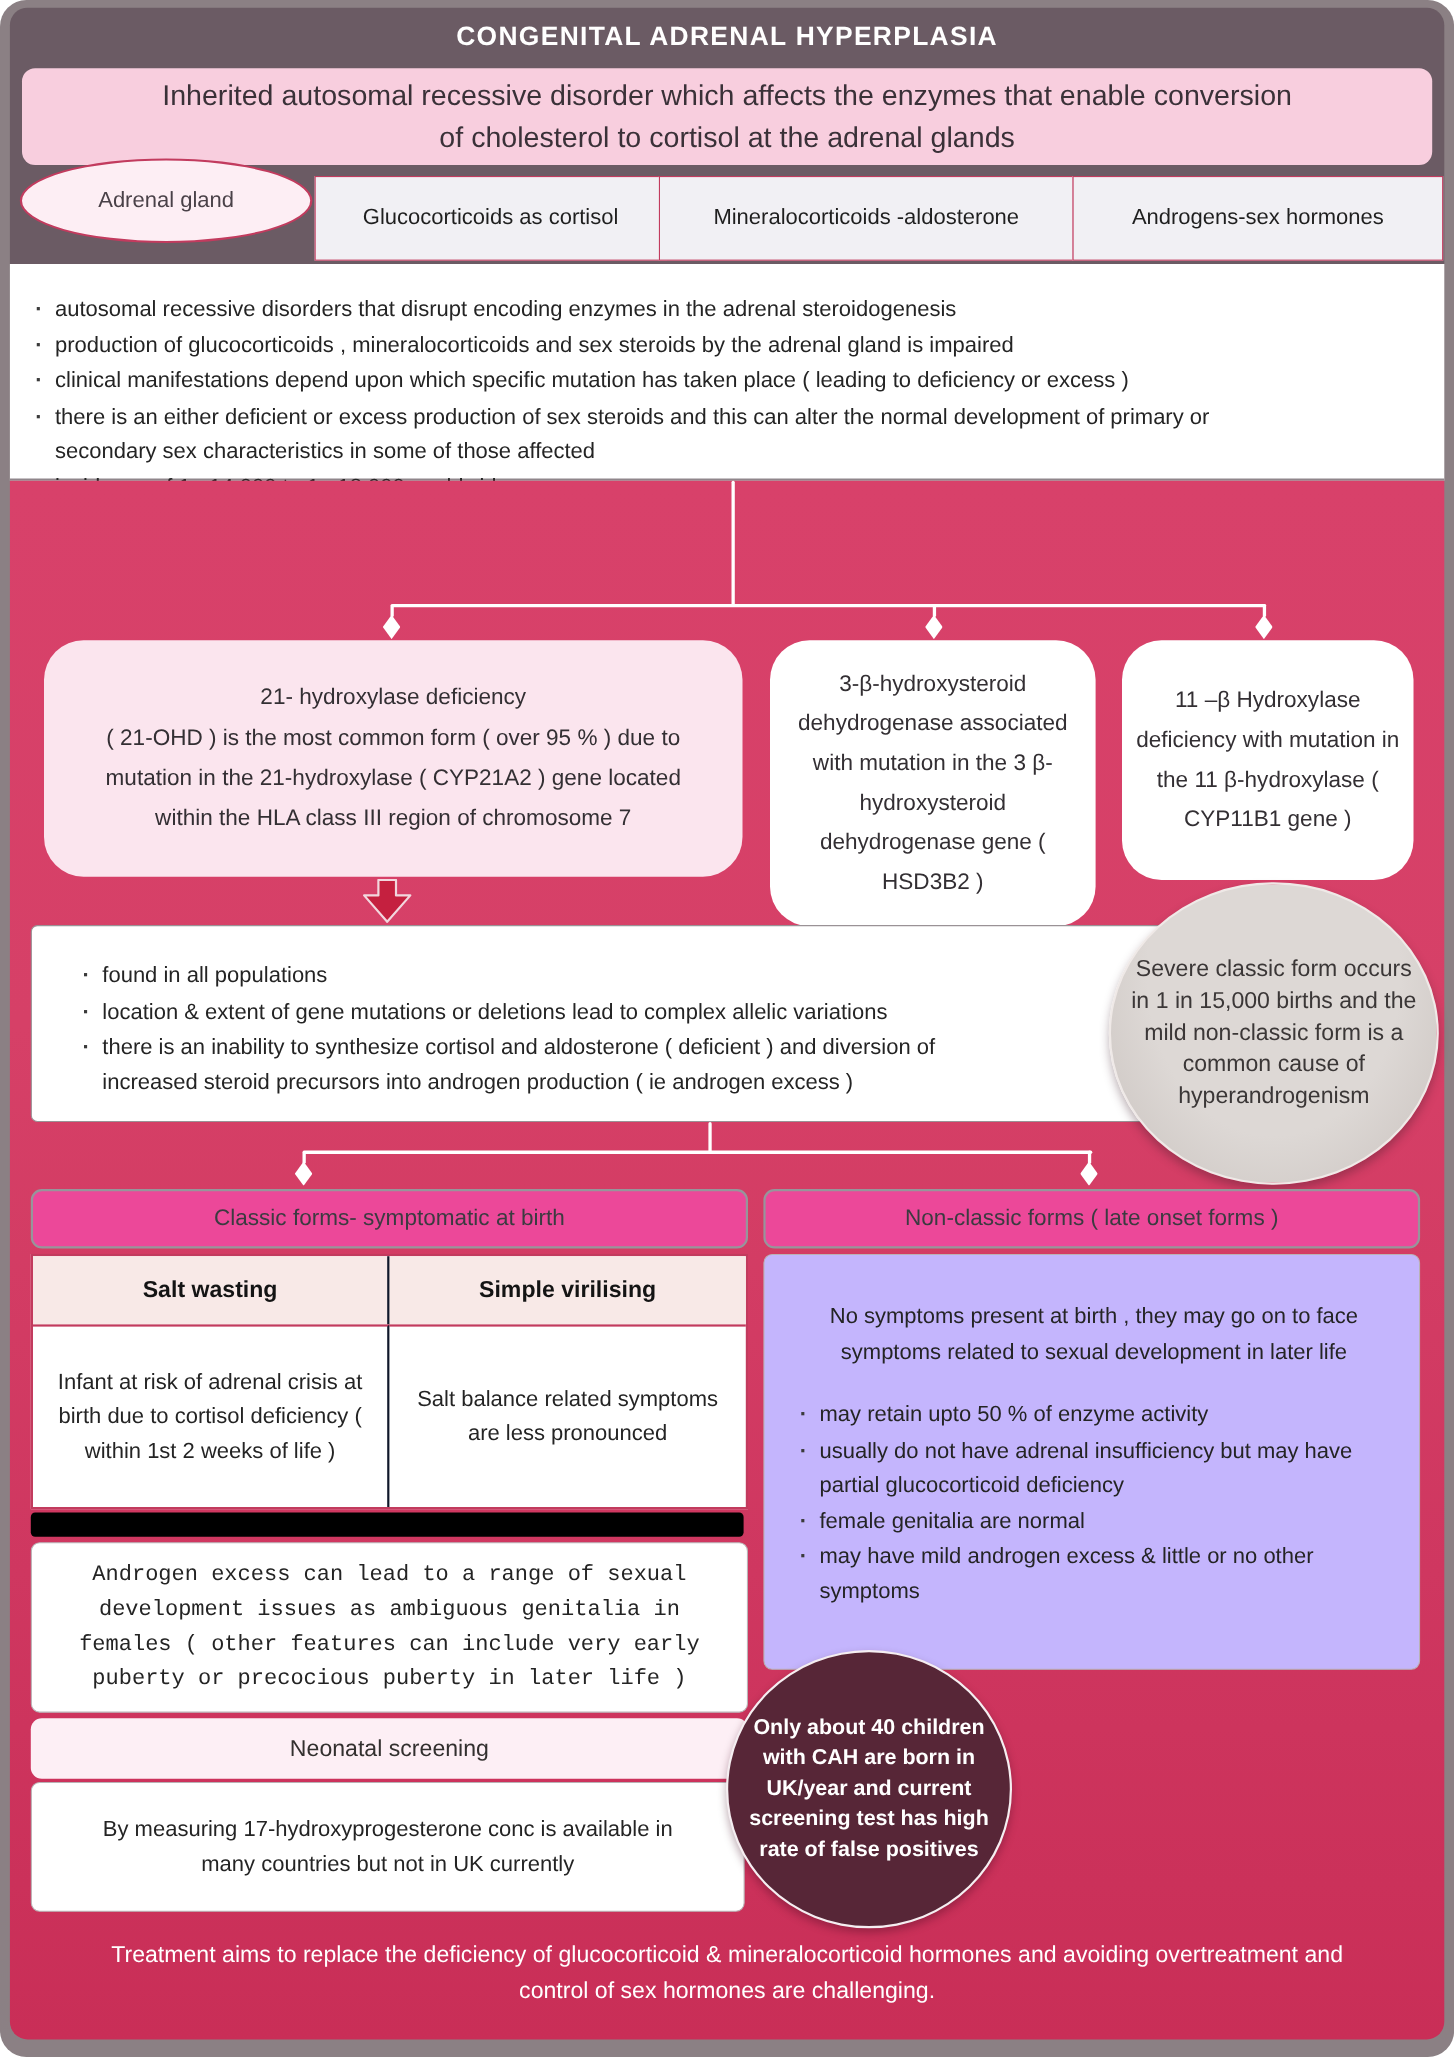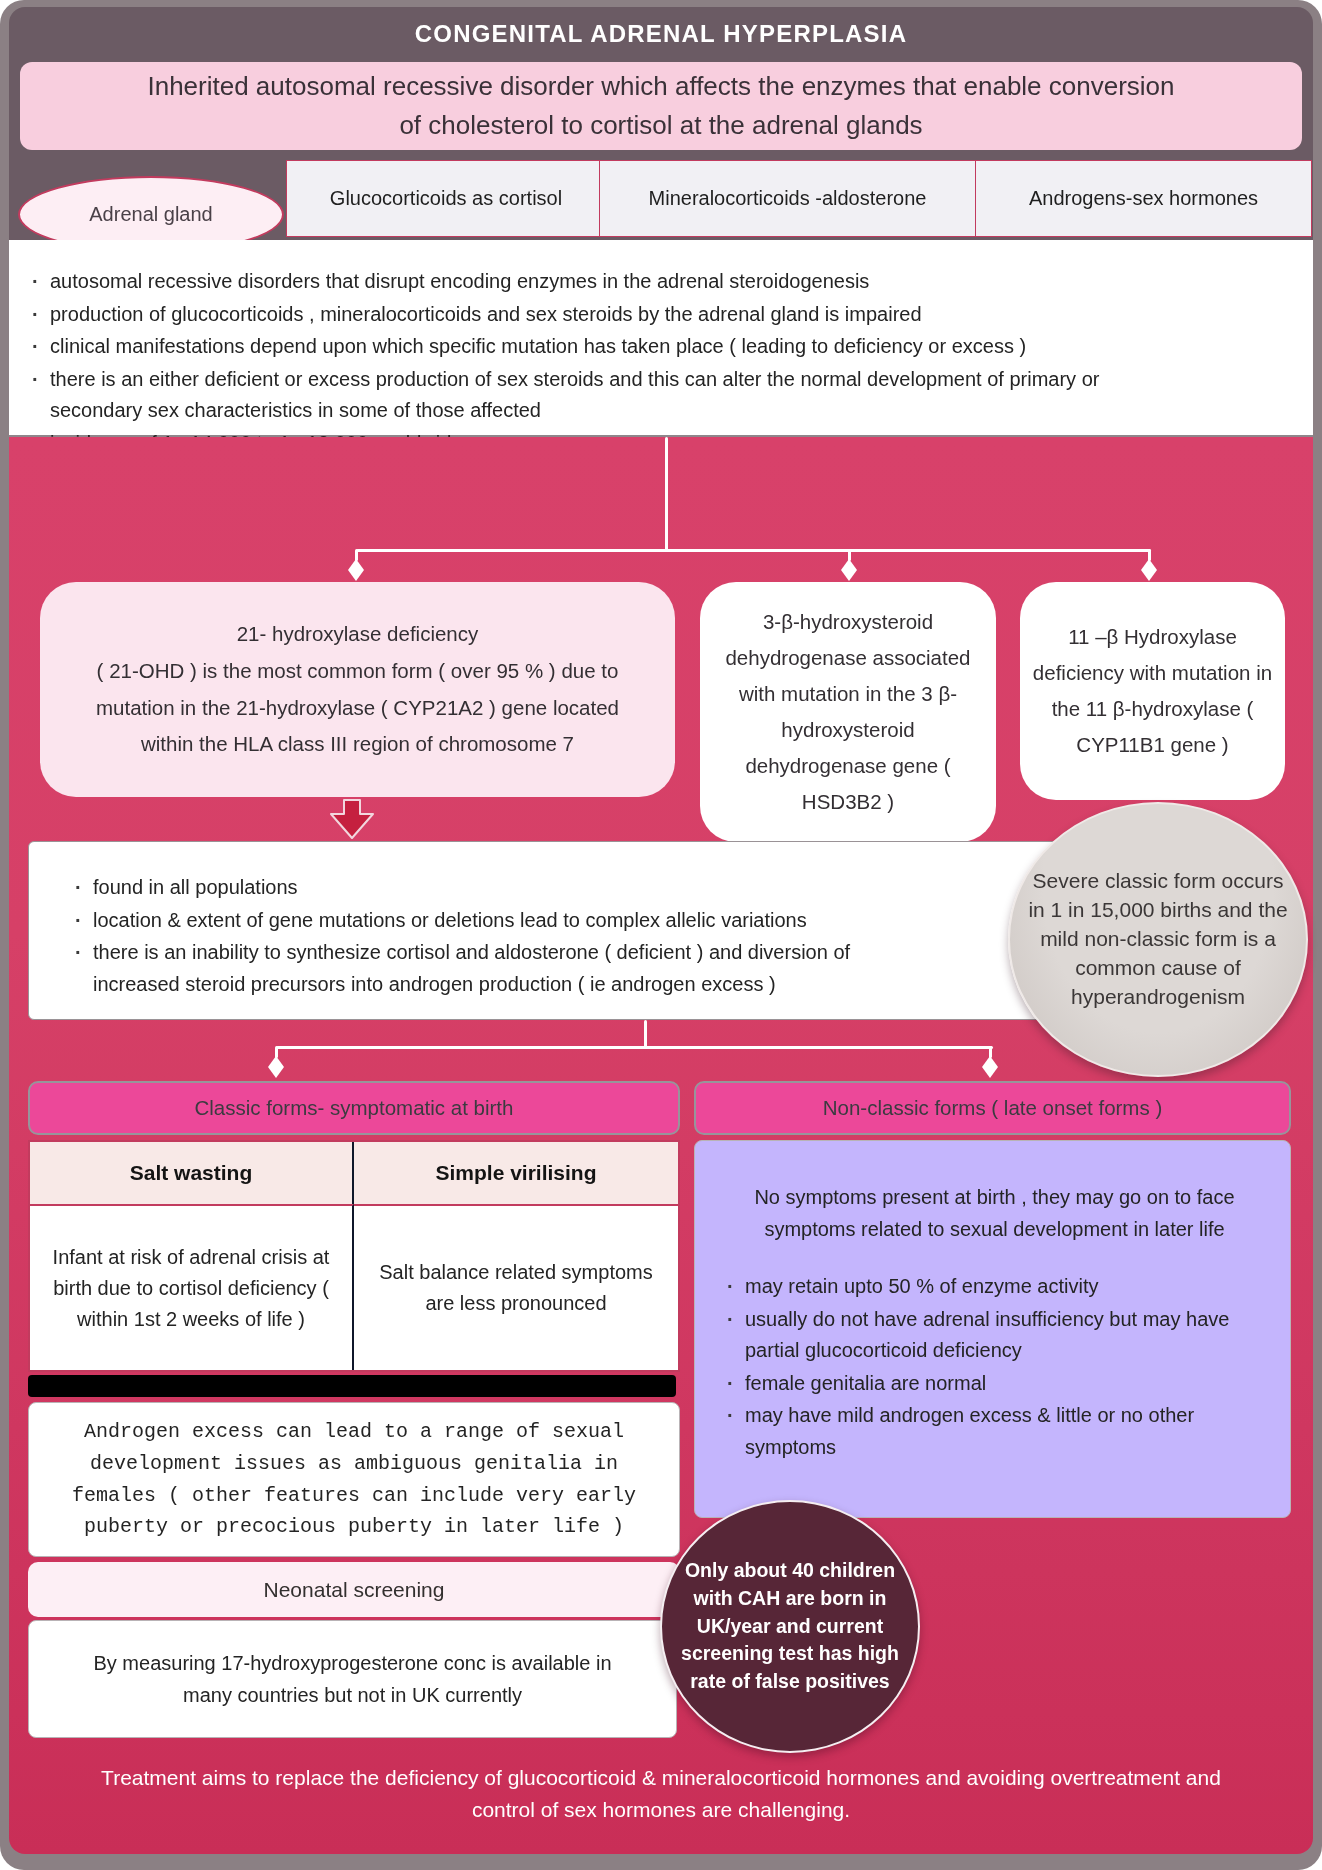--- a/index.html
+++ b/index.html
@@ -9,21 +9,21 @@
     font-family:"Liberation Sans", sans-serif;
   }
   
   .plum{position:absolute;left:9px;right:9px;top:7px;height:233px;
     background:#6b5b64;border-radius:16px 16px 0 0;}
   .title{position:absolute;left:0;right:0;top:20px;text-align:center;
     color:#ffffff;font-size:24px;font-weight:bold;letter-spacing:1.2px;}
   .subtitle{position:absolute;left:20px;top:62px;width:1282px;height:88px;
     background:#f8cede;border-radius:12px;display:flex;align-items:center;justify-content:center;}
   .subtitle div{max-width:1040px;text-align:center;color:#3a3138;font-size:26px;line-height:1.5;}
-  .tab-ellipse{position:absolute;left:18px;top:176px;width:266px;height:77px;
+  .tab-ellipse{position:absolute;left:18px;top:144px;width:266px;height:77px;
     background:#fdeef4;border:2px solid #c23b5e;border-radius:50%;
     display:flex;align-items:center;justify-content:center;
     font-size:20px;color:#4a4148;box-sizing:border-box;}
   .tab{position:absolute;top:160px;height:77px;background:#f1f0f4;
     border:1px solid #c23b5e;box-sizing:border-box;
     display:flex;align-items:center;justify-content:center;
     font-size:20px;color:#1f1f1f;}
   .tab2{left:286px;width:320px;}
   .tab3{left:599px;width:377px;}
   .tab4{left:975px;width:337px;}

